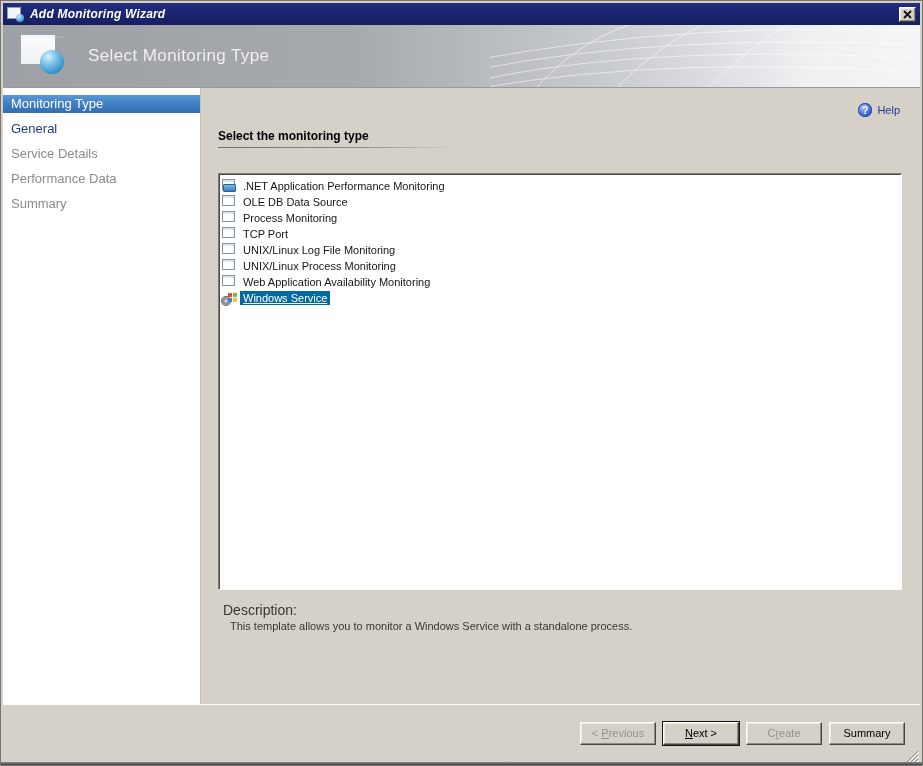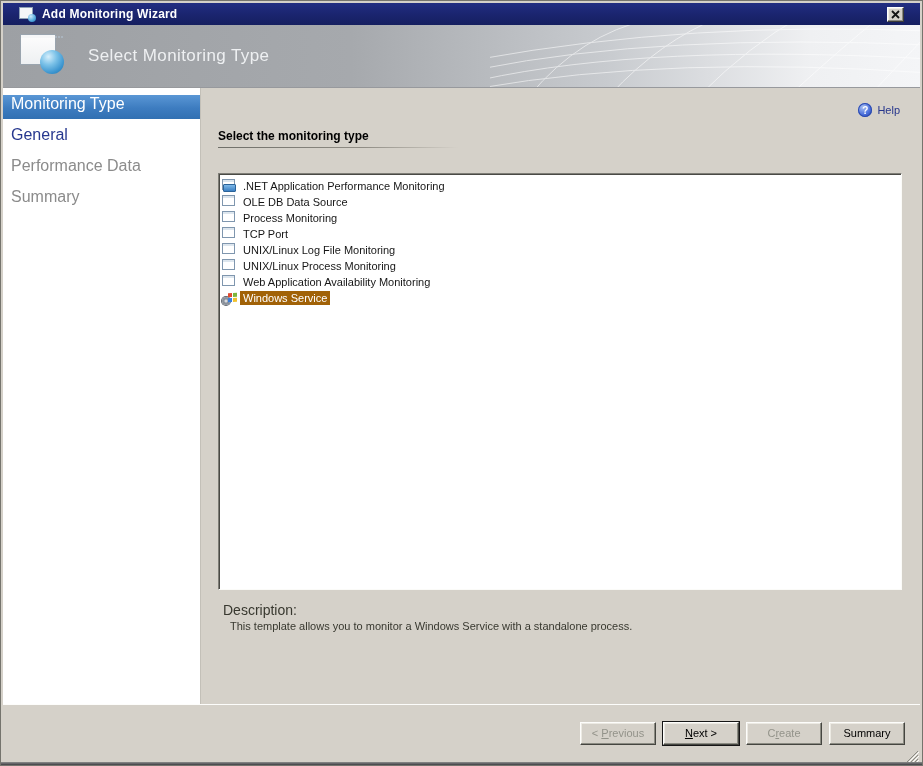--- a/index.html
+++ b/index.html
@@ -5,21 +5,21 @@
   html,body{margin:0;padding:0;background:#3a3a3a;}
   .window{
     position:relative;width:923px;height:766px;box-sizing:border-box;
     background:#d5d1c9;border:1px solid #75746d;
     font-family:"Liberation Sans",sans-serif;overflow:hidden;
   }
   
   .titlebar{
     position:absolute;left:2px;top:2px;right:2px;height:22px;
     background:linear-gradient(180deg,#222e82 0%,#1a246e 55%,#151f60 100%);
-    display:flex;align-items:center;padding:0 16px;box-sizing:border-box;
+    display:flex;align-items:center;padding:0 4px;box-sizing:border-box;font-style:italic;
   }
   .title-icon{position:relative;width:17px;height:15px;flex:0 0 auto;}
   .title-icon .win{position:absolute;left:0;top:0;width:12px;height:10px;background:#f4f6f8;border:1px solid #8da0b5;}
   .title-icon .ball{position:absolute;right:0;bottom:0;width:8px;height:8px;border-radius:50%;
     background:radial-gradient(circle at 35% 30%,#cdeafb 0%,#58ace0 55%,#1f77b5 100%);}
   .title-text{color:#fff;font-weight:bold;font-size:12px;margin-left:6px;letter-spacing:.2px;}
   .close-btn{
     margin-left:auto;width:17px;height:15px;background:#d5d1c9;cursor:default;
     border:1px solid;border-color:#ffffff #3c3c38 #3c3c38 #ffffff;
     box-shadow:inset -1px -1px 0 #8a8a82, inset 1px 1px 0 #efede6;
@@ -35,21 +35,21 @@
   .header-icon{position:absolute;left:15px;top:7px;width:50px;height:48px;}
   .header-icon .win{position:absolute;left:2px;top:2px;width:34px;height:29px;background:linear-gradient(180deg,#fdfdfd,#eef0f2);border:1px solid #9aa4ae;box-shadow:inset 0 3px 0 #f6f7f8;}
   .header-icon .dots{position:absolute;right:4px;top:4px;width:9px;height:2px;
     background:repeating-linear-gradient(90deg,#aab4be 0 2px,transparent 2px 3px);}
   .header-icon .ball{position:absolute;left:22px;top:18px;width:24px;height:24px;border-radius:50%;
     background:radial-gradient(circle at 35% 28%,#d6effc 0%,#7cc2e8 35%,#3c95cf 70%,#1c6faa 100%);}
   .header-title{position:absolute;left:85px;top:21px;font-size:17px;color:#eef0f2;letter-spacing:.4px;}
   
   .body{position:absolute;left:2px;top:87px;right:2px;bottom:61px;display:flex;}
   .sidebar{width:198px;background:#ffffff;border-right:1px solid #c3c0b8;padding-top:7px;box-sizing:border-box;flex:0 0 auto;}
-  .step{height:24px;line-height:18px;padding-left:8px;font-size:16px;margin-bottom:7px;cursor:default;}
+  .step{height:18px;line-height:18px;padding-left:8px;font-size:13px;margin-bottom:7px;cursor:default;}
   .step.active{background:linear-gradient(180deg,#5a97d5 0%,#3d7cc0 55%,#3170b2 100%);color:#ffffff;}
   .step.enabled{color:#27388f;}
   .step.disabled{color:#8b8b8b;}
   .content{position:relative;flex:1;background:#d5d1c9;}
   .help-link{position:absolute;top:15px;right:20px;display:flex;align-items:center;gap:5px;
     font-size:11px;color:#26358c;cursor:default;}
   .help-icon{width:14px;height:14px;border-radius:50%;flex:0 0 auto;
     background:radial-gradient(circle at 35% 30%,#a9c1f2 0%,#4a6fdc 55%,#24409c 100%);
     color:#fff;font-size:10px;font-weight:bold;display:flex;align-items:center;justify-content:center;
     box-shadow:inset 0 0 0 1px #2c4aae;}
@@ -73,21 +73,21 @@
   .li-icon.winsvc .flag{position:absolute;left:6px;top:2px;width:10px;height:10px;transform:skewY(-4deg);}
   .li-icon.winsvc .q{position:absolute;width:4px;height:4px;}
   .li-icon.winsvc .q.r{left:0;top:0;background:#e0492f;}
   .li-icon.winsvc .q.g{left:5px;top:0;background:#7db53c;}
   .li-icon.winsvc .q.b{left:0;top:5px;background:#3a7edb;}
   .li-icon.winsvc .q.y{left:5px;top:5px;background:#f0c230;}
   .li-icon.winsvc .gear{position:absolute;left:0;top:6px;width:8px;height:8px;border-radius:50%;
     background:radial-gradient(circle at 50% 50%,#d8dade 0 25%,#8a919b 30% 100%);
     box-shadow:0 0 0 1px #5f6670;}
   .list-item .label{padding:0 3px;white-space:nowrap;line-height:14px;}
-  .list-item.selected .label{background:#a16207;color:#ffffff;}
+  .list-item.selected .label{background:#0369a1;color:#ffffff;text-decoration:underline;}
   .desc-label{position:absolute;left:22px;top:514px;font-size:14px;color:#38382f;}
   .desc-text{position:absolute;left:29px;top:532px;font-size:11px;color:#38382f;}
   
   .footer{
     position:absolute;left:2px;right:2px;bottom:4px;height:57px;background:#d5d1c9;
     border-top:1px solid #fdfdfb;box-sizing:border-box;
     display:flex;align-items:center;justify-content:flex-end;gap:7px;padding-right:15px;
   }
   .btn{
     width:76px;height:23px;font-size:11px;font-family:inherit;color:#000;background:#d5d1c9;cursor:default;
@@ -141,20 +141,21 @@
         <span class="dots"></span>
         <span class="ball"></span>
     </span>
     <span class="header-title">Select Monitoring Type</span>
   </div>
 
   <div class="body">
     <div class="sidebar">
       <div class="step active">Monitoring Type</div>
       <div class="step enabled">General</div>
+      <div class="step disabled">Service Details</div>
       <div class="step disabled">Performance Data</div>
       <div class="step disabled">Summary</div>
     </div>
 
     <div class="content">
       <div class="help-link">
         <span class="help-icon">?</span>
         <span>Help</span>
       </div>
 

